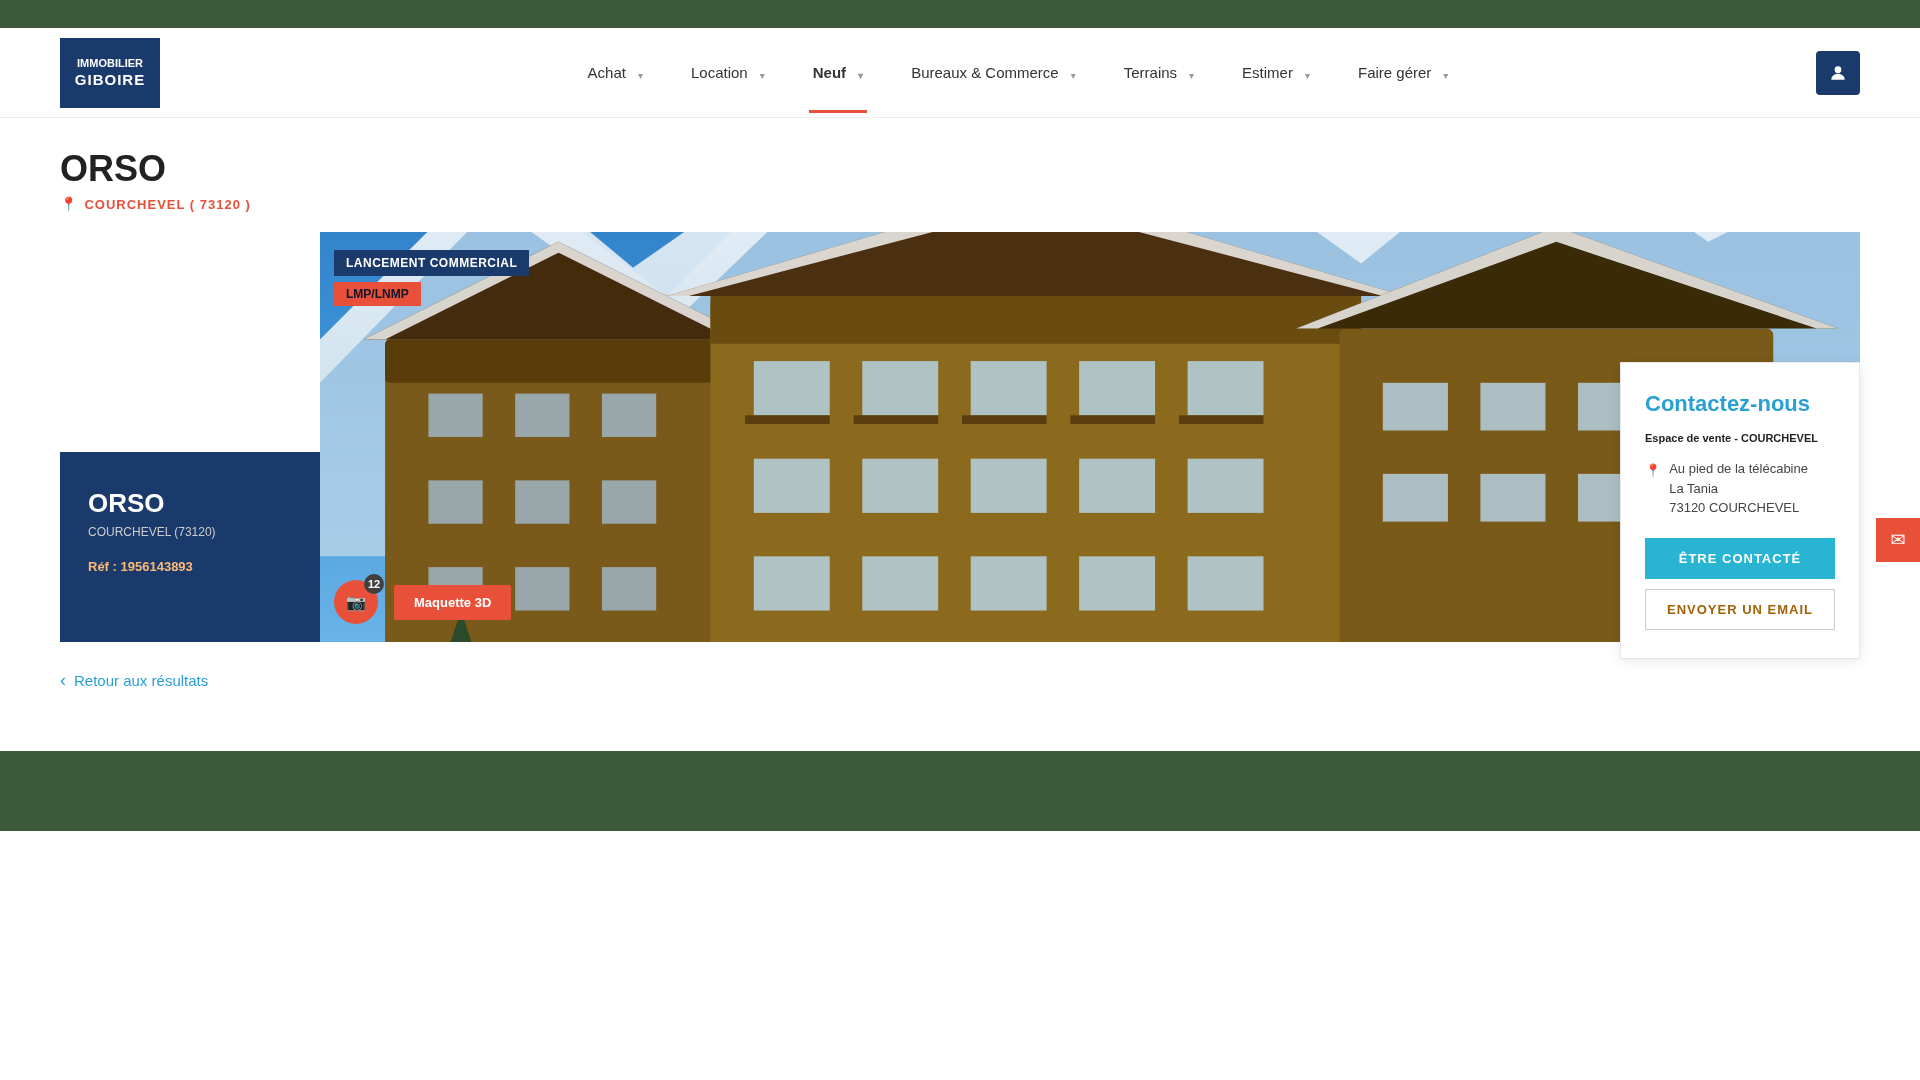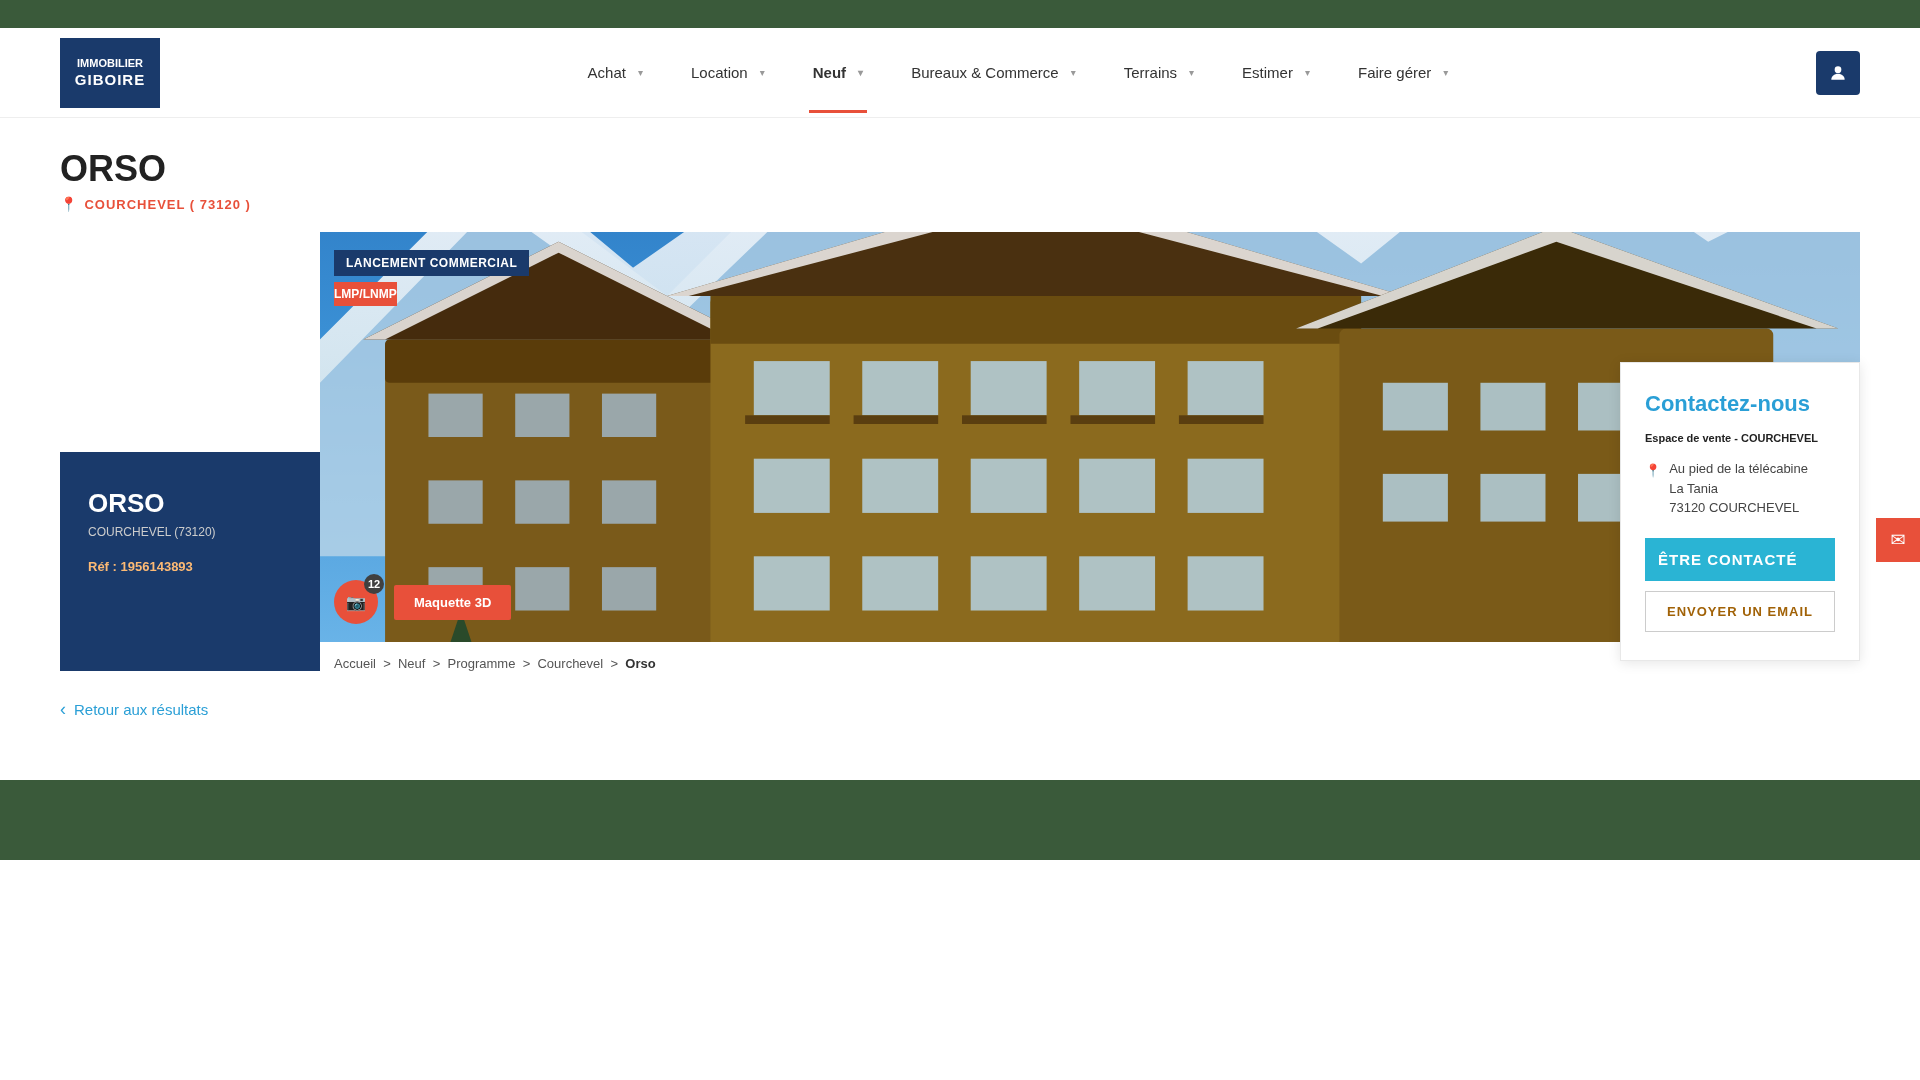--- a/index.html
+++ b/index.html
@@ -8,21 +8,21 @@
     
     .topbar { background: #3a5a3a; height: 28px; width: 100%; }
 
     
     .header { display: flex; align-items: center; padding: 4px 60px; height: 90px; border-bottom: 1px solid #eee; background: #fff; }
     .logo-wrapper { margin-right: 60px; }
     .logo-box { background: #1a3a6b; width: 100px; height: 70px; display: flex; align-items: center; justify-content: center; }
     .logo-text { color: #fff; font-size: 11px; font-weight: bold; text-align: center; line-height: 1.2; }
     .logo-brand { color: #fff; font-size: 15px; font-weight: 900; letter-spacing: 1px; }
     .nav { display: flex; align-items: center; gap: 40px; flex: 1; justify-content: center; }
-    .nav-item { font-size: 15px; color: #333; cursor: pointer; display: flex; align-items: center; gap: 12px; text-decoration: none; padding: 0 4px; position: relative; }
+    .nav-item { font-size: 15px; color: #333; cursor: pointer; display: flex; align-items: flex-end; gap: 12px; text-decoration: none; padding: 0 4px; position: relative; }
     .nav-item.active { color: #333; }
     .nav-item.active::after { content: ''; position: absolute; bottom: -32px; left: 0; right: 0; height: 3px; background: #e8503a; }
     .nav-item-neuf { font-weight: bold; }
     .nav-chevron { font-size: 10px; color: #999; }
     .header-user { margin-left: auto; background: #1a3a6b; color: #fff; width: 44px; height: 44px; border-radius: 4px; display: flex; align-items: center; justify-content: center; cursor: pointer; font-size: 18px; }
 
     
     .main { padding: 30px 60px 40px; max-width: 1920px; }
 
     
@@ -43,40 +43,40 @@
 
     
     .center-area { flex: 1; position: relative; }
     .image-container { position: relative; width: 100%; height: 410px; overflow: hidden; }
     .property-image { width: 100%; height: 100%; background: linear-gradient(180deg, #2a6fbd 0%, #4a8fd4 30%, #5a9fe4 50%, #c8d8e8 70%, #e8f0d8 80%, #f0f5e8 90%); position: relative; }
 
     
     .scene-svg { position: absolute; top: 0; left: 0; width: 100%; height: 100%; }
 
     .badge-lancement { position: absolute; top: 18px; left: 14px; background: #1a3a6b; color: #fff; font-size: 12px; font-weight: bold; padding: 6px 12px; letter-spacing: 0.5px; }
-    .badge-lmp { position: absolute; top: 50px; left: 14px; background: #e8503a; color: #ffffff; font-size: 12px; font-weight: bold; padding: 5px 0; }
+    .badge-lmp { position: absolute; top: 50px; left: 14px; background: #e8503a; color: #0f172a; font-size: 12px; font-weight: bold; padding: 5px 12px; }
 
     
     .image-actions { position: absolute; bottom: 18px; left: 14px; display: flex; align-items: center; gap: 16px; }
     .photo-btn { background: #e8503a; color: #fff; border: none; border-radius: 50%; width: 44px; height: 44px; display: flex; align-items: center; justify-content: center; cursor: pointer; font-size: 16px; position: relative; }
     .photo-count { position: absolute; top: -6px; right: -6px; background: #404040; color: #fff; border-radius: 50%; width: 20px; height: 20px; font-size: 11px; font-weight: bold; display: flex; align-items: center; justify-content: center; }
     .maquette-btn { background: #e8503a; color: #fff; font-size: 13px; font-weight: bold; padding: 10px 20px; border: none; cursor: pointer; border-radius: 2px; }
 
     
     .breadcrumb { padding: 14px 0 0 14px; font-size: 13px; color: #555; }
     .breadcrumb a { color: #555; text-decoration: none; }
     .breadcrumb span { color: #333; font-weight: bold; }
 
     
     .right-panel { background: #fff; border: 1px solid #e8e8e8; box-shadow: 0 2px 12px rgba(0,0,0,0.10); width: 240px; min-width: 240px; padding: 28px 24px; position: absolute; right: 0; top: 130px; z-index: 10; }
     .contact-title { font-size: 22px; font-weight: bold; color: #2a9fd6; margin-bottom: 14px; }
     .contact-office { font-size: 11px; font-weight: bold; color: #222; margin-bottom: 14px; line-height: 1.3; }
     .contact-address { display: flex; align-items: flex-start; gap: 8px; font-size: 13px; color: #444; margin-bottom: 20px; line-height: 1.5; }
     .contact-address-pin { color: #e8503a; margin-top: 2px; }
-    .contact-btn-primary { display: block; width: 100%; background: #2ab4d4; color: #fff; font-size: 15px; font-weight: bold; letter-spacing: 1px; padding: 13px; text-align: left; border: none; cursor: pointer; text-transform: uppercase; margin-bottom: 10px; }
+    .contact-btn-primary { display: block; width: 100%; background: #2ab4d4; color: #fff; font-size: 13px; font-weight: bold; letter-spacing: 1px; padding: 13px; text-align: center; border: none; cursor: pointer; text-transform: uppercase; margin-bottom: 10px; }
     .contact-btn-secondary { display: block; width: 100%; background: #fff; color: #a16207; font-size: 13px; font-weight: bold; letter-spacing: 1px; padding: 12px; text-align: center; border: 1px solid #ccc; cursor: pointer; text-transform: uppercase; }
 
     
     .back-link { display: flex; align-items: center; gap: 8px; color: #2a9fd6; font-size: 15px; cursor: pointer; margin-top: 28px; text-decoration: none; }
     .back-arrow { font-size: 18px; }
 
     
     .footer { background: #3a5a3a; height: 80px; width: 100%; margin-top: 20px; }
 
     
@@ -273,31 +273,20 @@
 
         <div class="image-actions">
           <button class="photo-btn">
             <span>📷</span>
             <span class="photo-count">12</span>
           </button>
           <button class="maquette-btn">Maquette 3D</button>
         </div>
       </div>
 
-      <div class="breadcrumb">
-        <a>Accueil</a>
-        &nbsp;&gt;&nbsp;
-        <a>Neuf</a>
-        &nbsp;&gt;&nbsp;
-        <a>Programme</a>
-        &nbsp;&gt;&nbsp;
-        <a>Courchevel</a>
-        &nbsp;&gt;&nbsp;
-        <span>Orso</span>
-      </div>
 
       <div class="right-panel">
         <div class="contact-title">Contactez-nous</div>
         <div class="contact-office">Espace de vente - COURCHEVEL</div>
         <div class="contact-address">
           <span class="contact-address-pin">📍</span>
           <div>
             <div>Au pied de la télécabine</div>
             <div>La Tania</div>
             <div>73120 COURCHEVEL</div>

